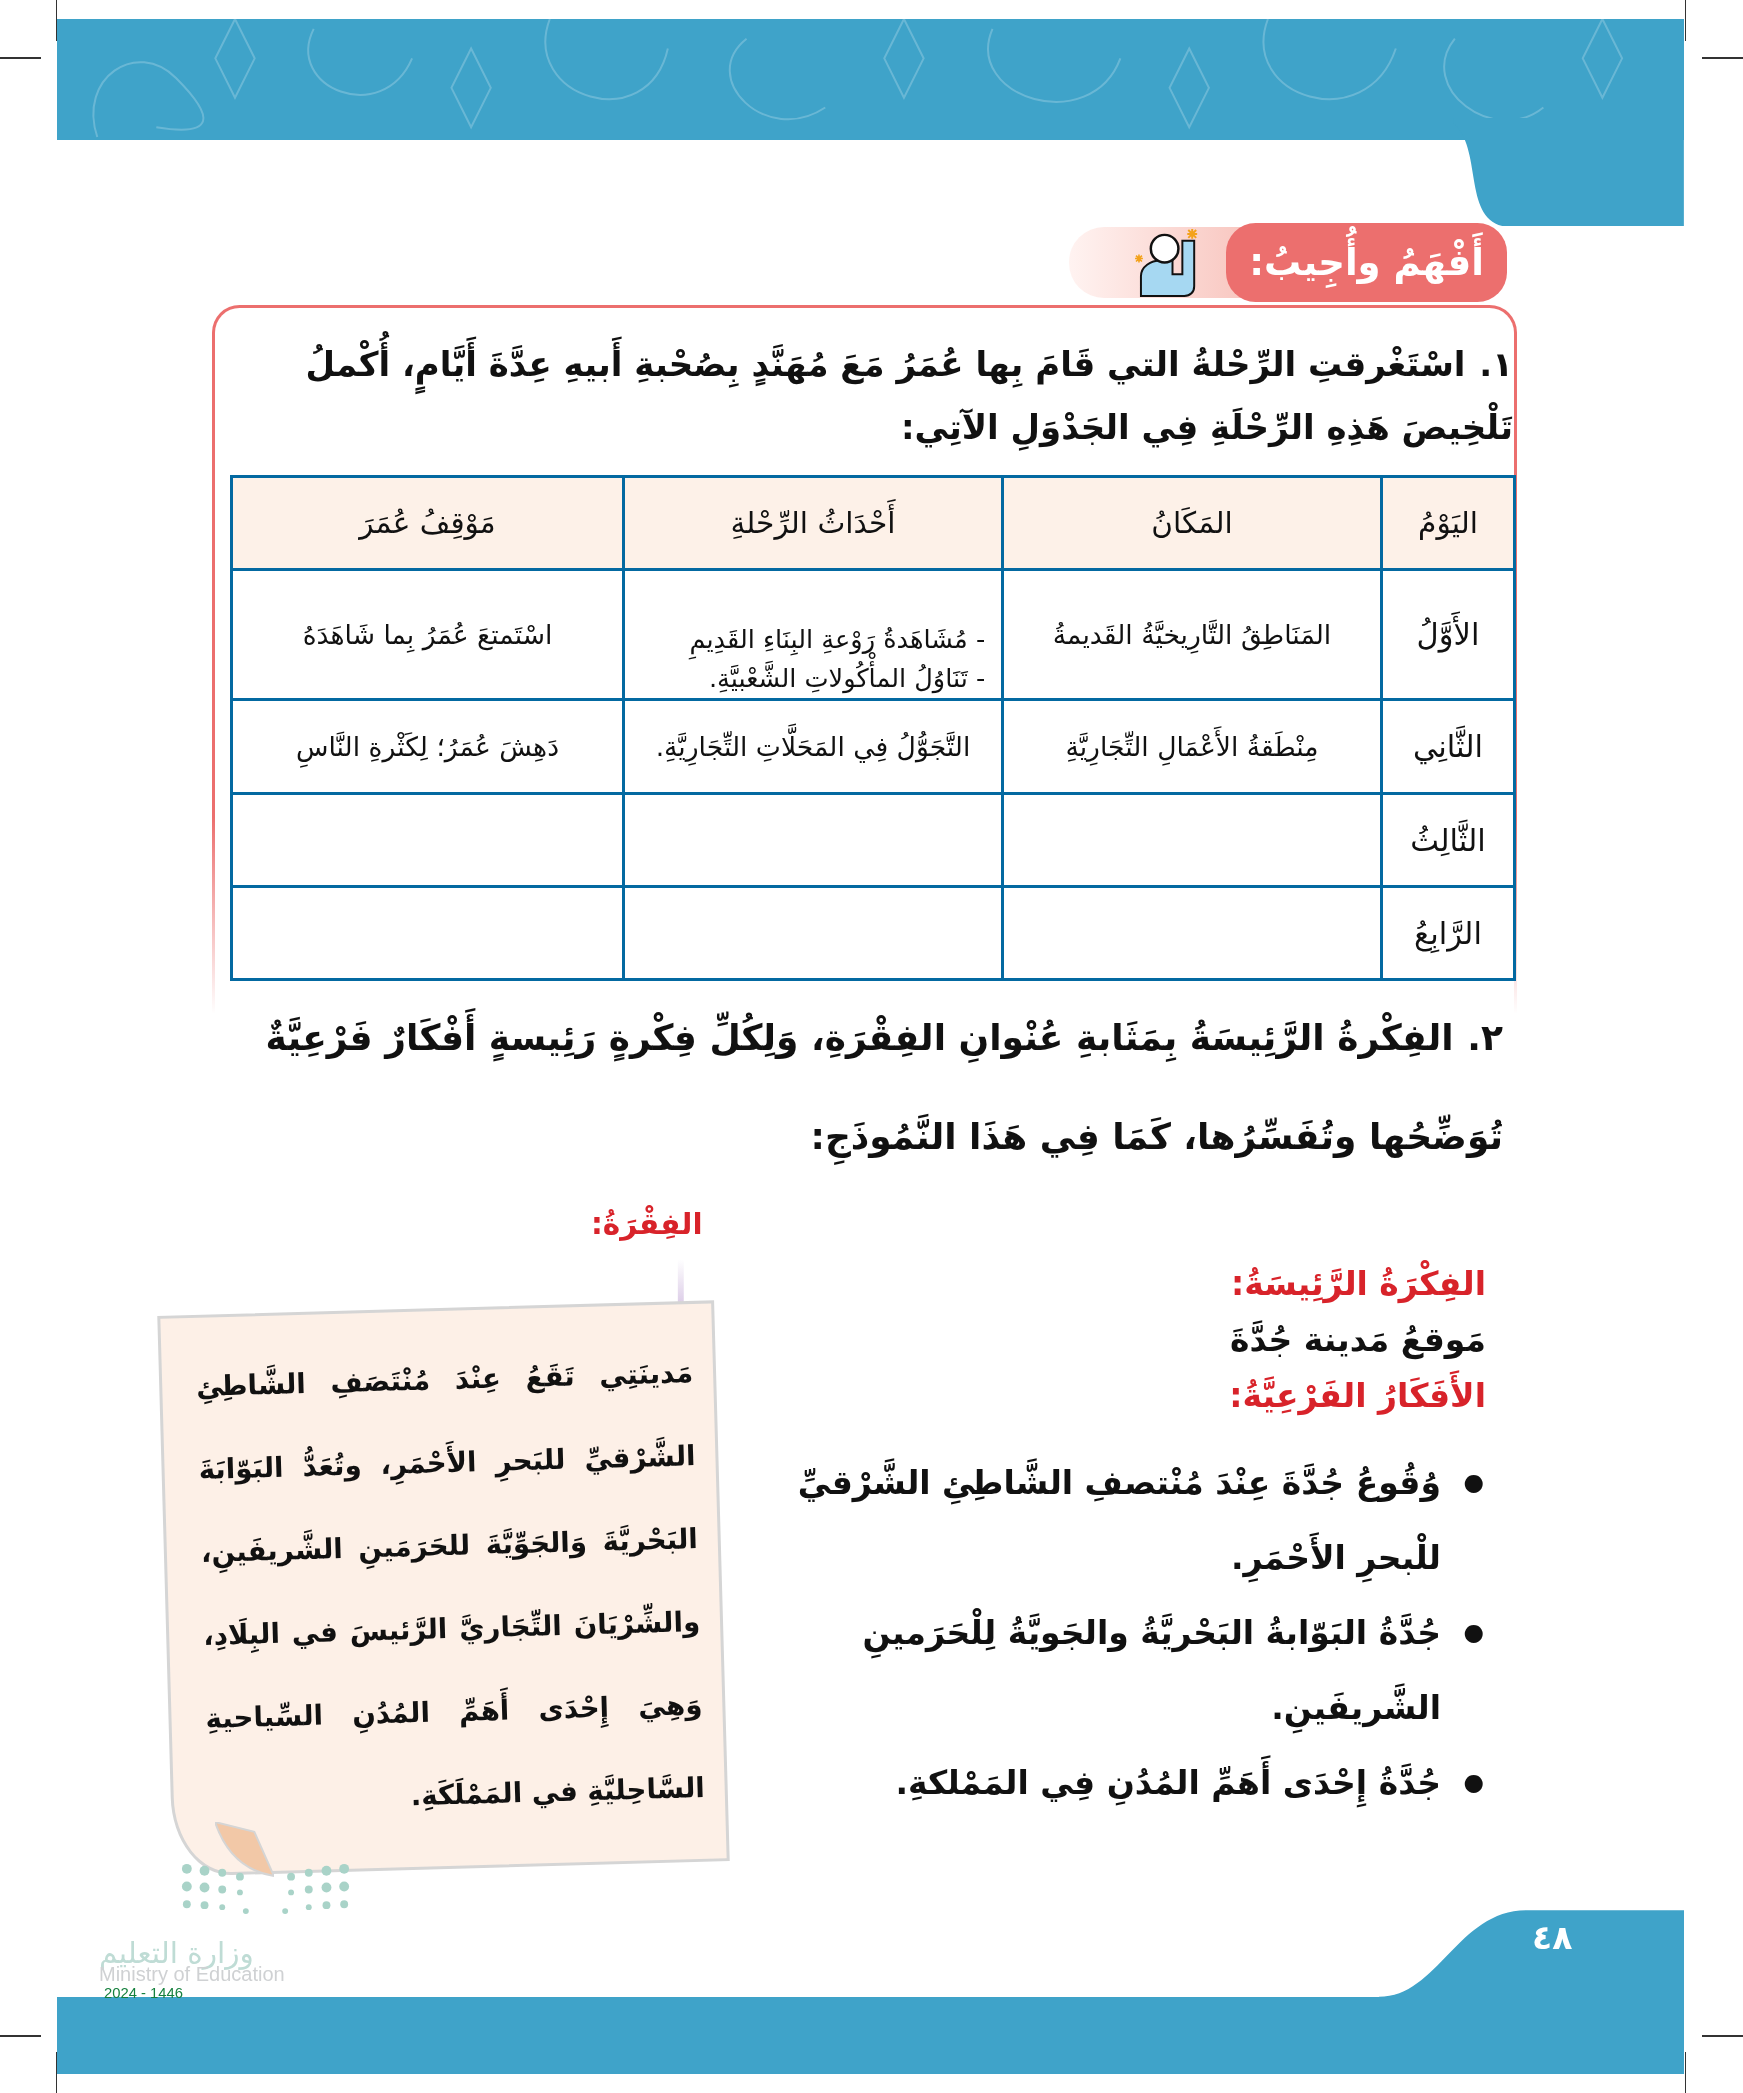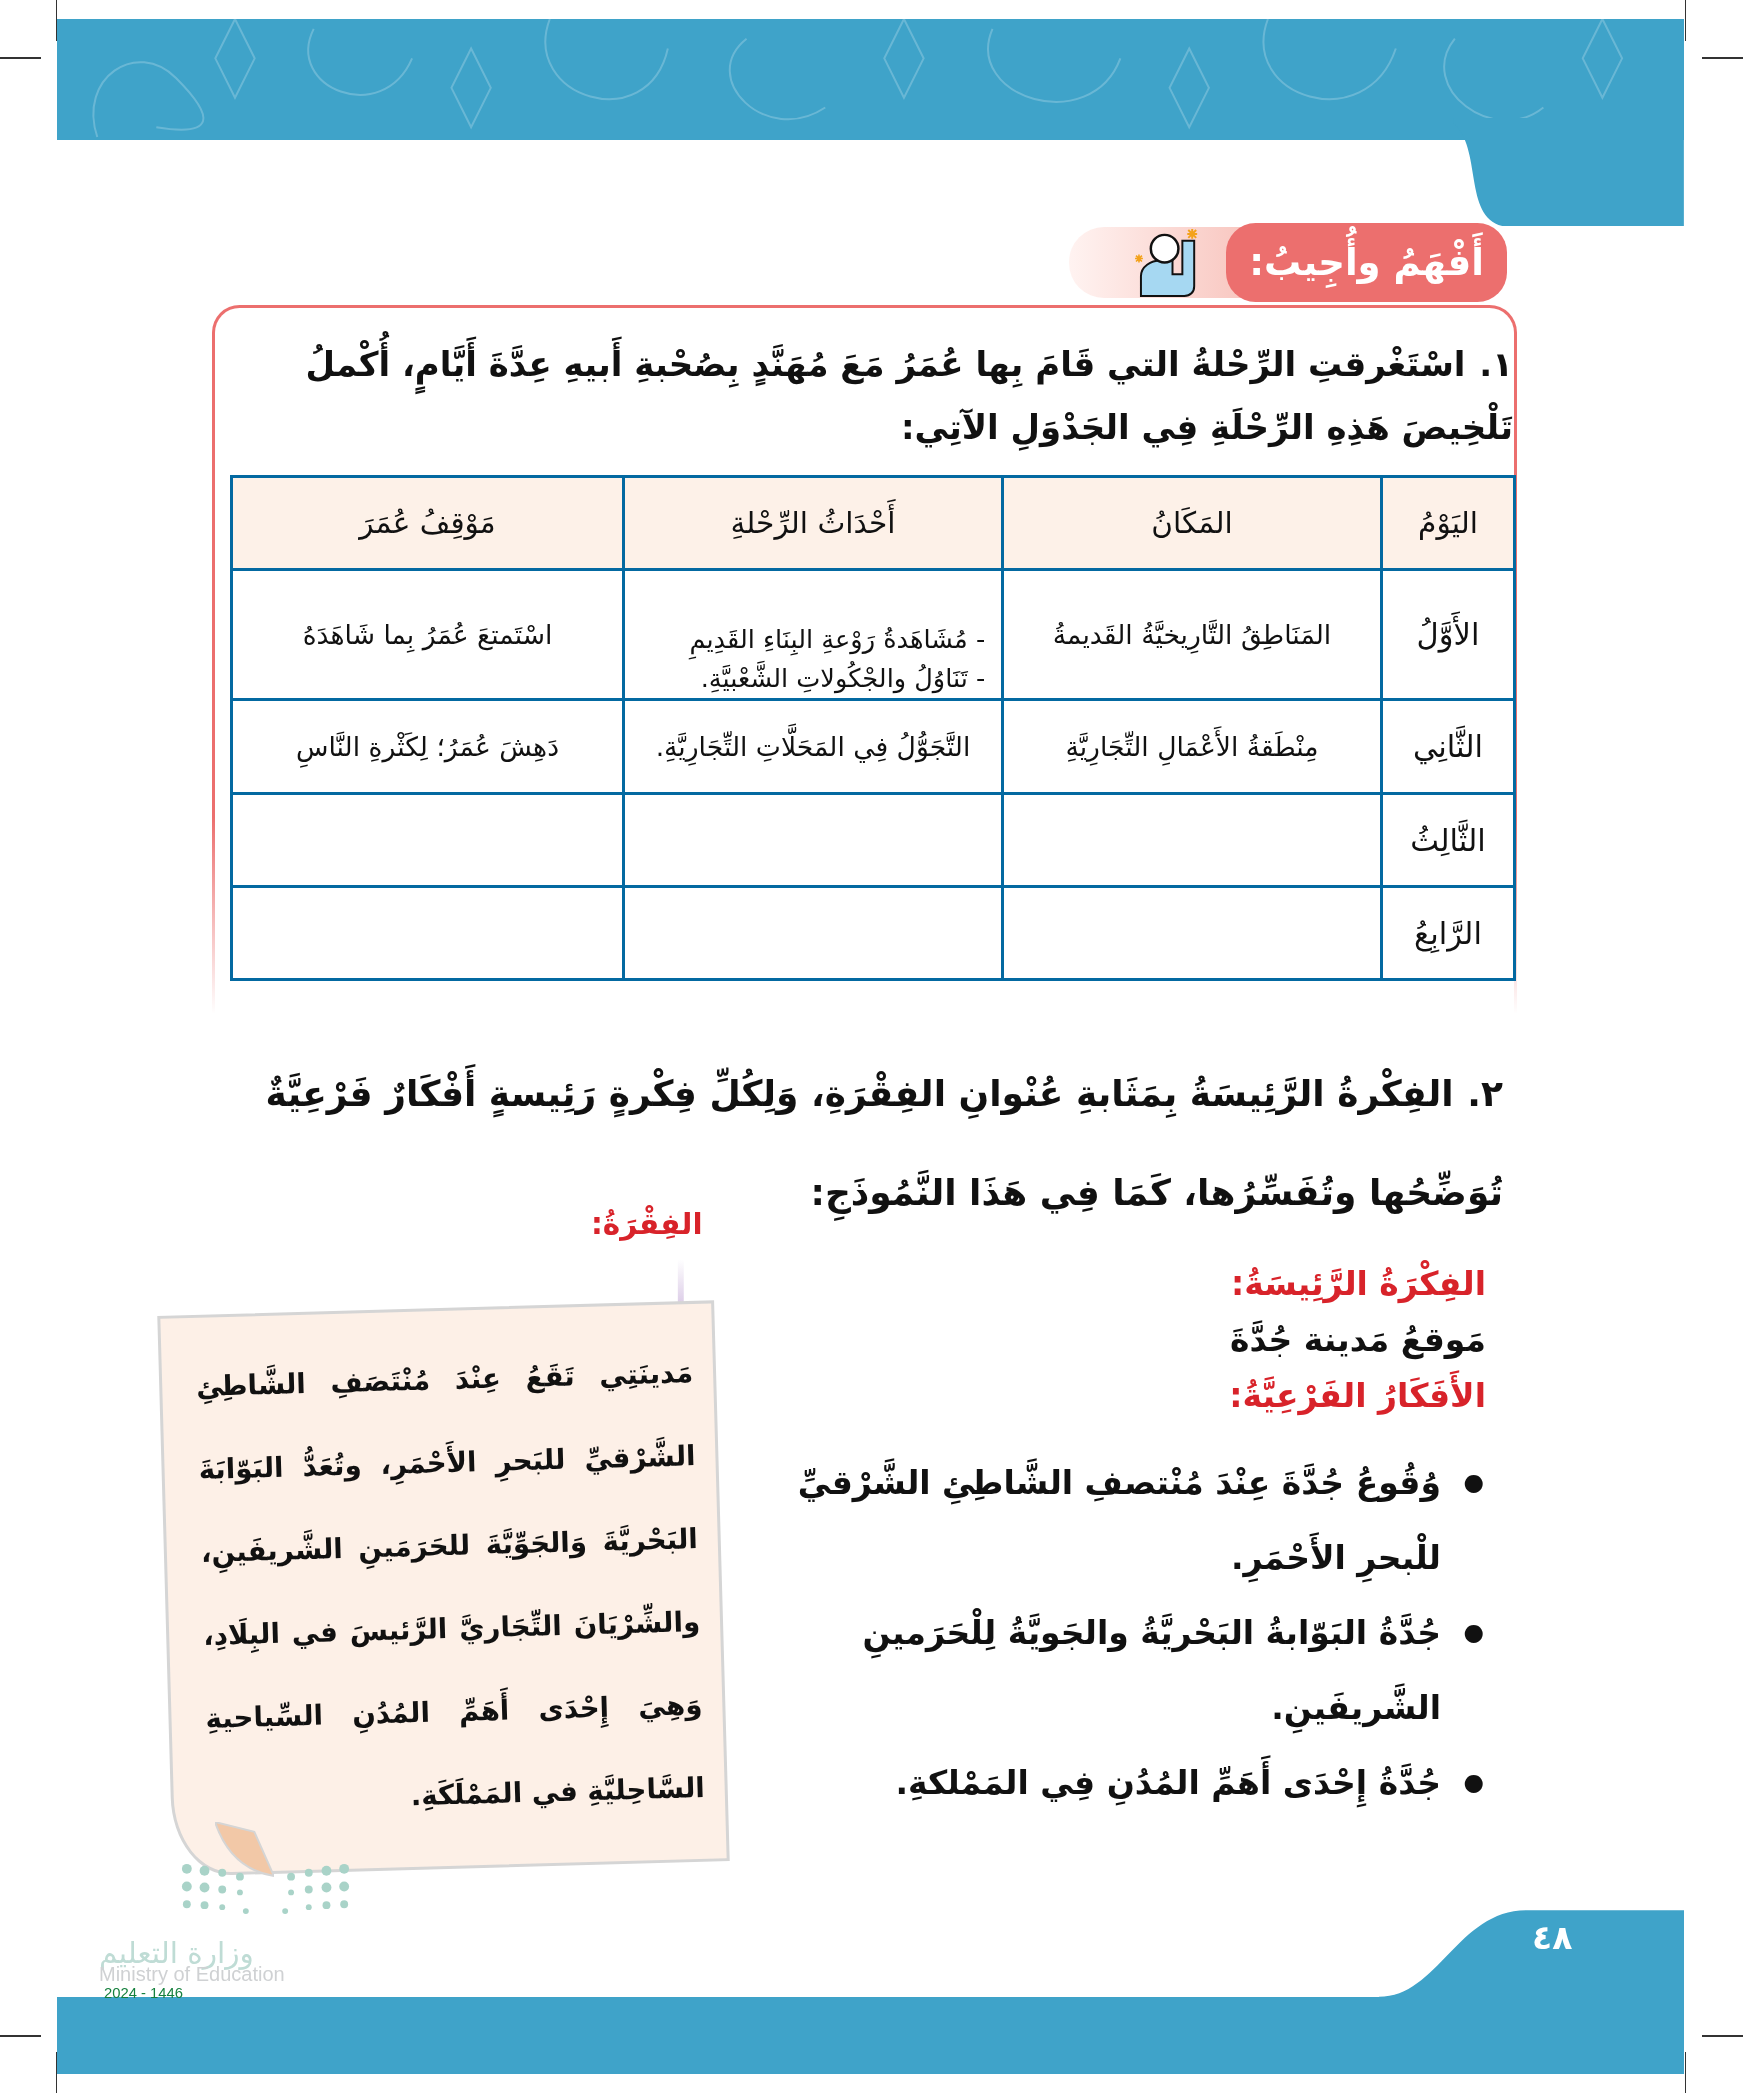--- a/index.html
+++ b/index.html
@@ -35,21 +35,21 @@
     .trip-table td.day { font-size: 30.5px; width: 133px; }
     .trip-table td.place { width: 379px; }
     .trip-table td.events { width: 379px; }
     .trip-table .row1 td { height: 130px; }
     .trip-table .row2 td { height: 94px; text-align: center; }
     .trip-table .row3 td { height: 93px; }
     .trip-table .row4 td { height: 93px; }
     .ev-list { text-align: right; padding-right: 15.8px; line-height: 39px; font-size: 25.6px; margin-top: 48px; }
 
     
-    .q2 { position: absolute; right: 241px; top: 1044px; width: 1281px; direction: rtl; text-align: right; font-size: 36px; font-weight: bold; line-height: 99px; }
+    .q2 { position: absolute; right: 241px; top: 988px; width: 1281px; direction: rtl; text-align: right; font-size: 36px; font-weight: bold; line-height: 99px; }
 
     
     .note-label { position: absolute; left: 591px; top: 1207px; color: #d8232a; font-weight: bold; font-size: 29.6px; direction: rtl; }
     .note-arrow { position: absolute; left: 666px; top: 1259px; width: 29.6px; height: 89px; }
     .note { position: absolute; left: 165px; top: 1308px; width: 557px; height: 561px; background: #fdf0e7; border: 3px solid #d5d5d5; transform: rotate(-1.6deg); border-bottom-left-radius: 59px 79px; }
     .note-curl { position: absolute; left: 215px; top: 1822px; width: 59px; height: 59px; }
     .note-text { position: absolute; left: 202px; top: 1338px; width: 497px; direction: rtl; text-align: justify; text-align-last: right; font-size: 27.6px; font-weight: bold; line-height: 83px; transform: rotate(-1.6deg); }
 
     
     .ideas { position: absolute; right: 258px; top: 1256px; width: 709px; direction: rtl; text-align: right; }
@@ -136,21 +136,21 @@
       <th>مَوْقِفُ عُمَرَ</th>
     </tr>
   </thead>
   <tbody>
     <tr class="row1">
       <td class="day">الأَوَّلُ</td>
       <td class="place">المَنَاطِقُ التَّارِيخيَّةُ القَديمةُ</td>
       <td class="events">
         <div class="ev-list">
           <div>- مُشَاهَدةُ رَوْعةِ البِنَاءِ القَدِيمِ</div>
-          <div>- تَنَاوُلُ والجْكُولاتِ الشَّعْبيَّةِ.</div>
+          <div>- تَنَاوُلُ المأْكُولاتِ الشَّعْبيَّةِ.</div>
         </div>
       </td>
       <td>اسْتَمتعَ عُمَرُ بِما شَاهَدَهُ</td>
     </tr>
     <tr class="row2">
       <td class="day">الثَّانِي</td>
       <td class="place">مِنْطَقةُ الأَعْمَالِ التِّجَارِيَّةِ</td>
       <td class="events">التَّجَوُّلُ فِي المَحَلَّاتِ التِّجَارِيَّةِ.</td>
       <td>دَهِشَ عُمَرُ؛ لِكَثْرةِ النَّاسِ</td>
     </tr>

